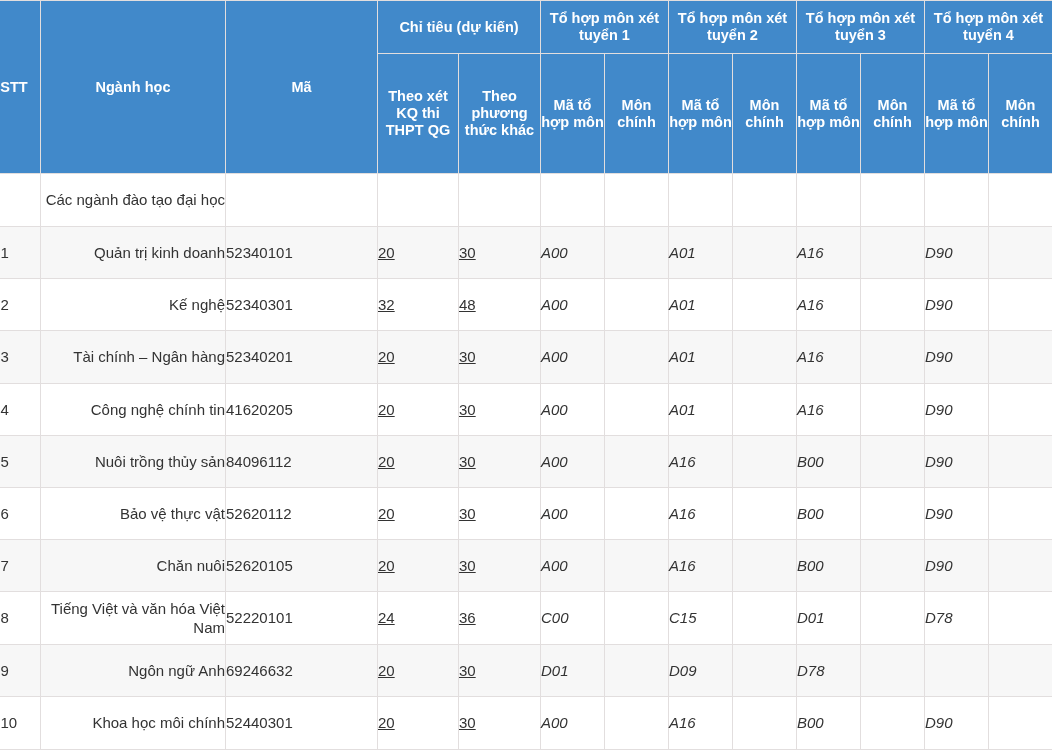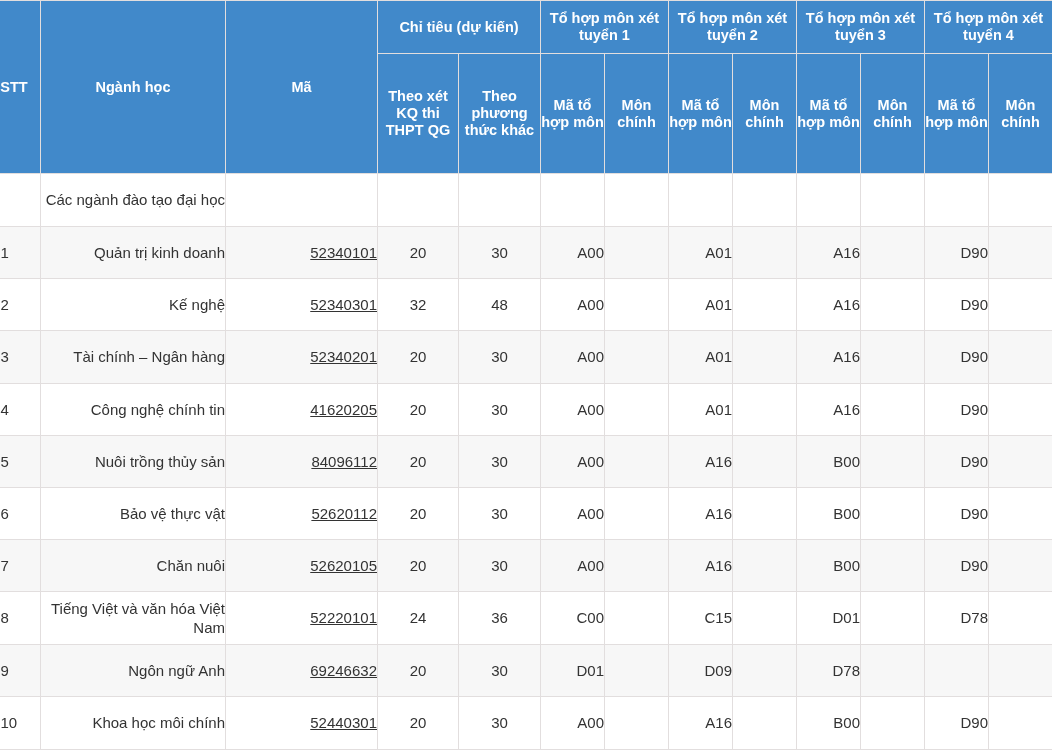--- a/index.html
+++ b/index.html
@@ -60,23 +60,23 @@
   tbody td {
     font-size: 15px;
     line-height: 1.3;
     color: #333333;
     background: #ffffff;
   }
   tbody tr.alt td { background: #f7f7f7; }
 
   td.c-stt    { text-align: left;   padding: 4px 6px 4px 8px; }
   td.c-name   { text-align: right;   padding: 4px 6px 4px 8px; }
-  td.c-code   { text-align: right;   padding: 4px 6px 4px 8px; text-decoration: underline; }
-  td.c-num    { text-align: center; padding: 4px 4px; }
-  td.c-comb   { text-align: right;   padding: 4px 4px 4px 8px; }
+  td.c-code   { text-align: left;   padding: 4px 6px 4px 8px; }
+  td.c-num    { padding: 4px 4px; text-decoration: underline; }
+  td.c-comb   { text-align: left;   padding: 4px 4px 4px 8px; font-style: italic; }
   td.c-main   { text-align: center; padding: 4px 4px; }
 
   tbody tr.r1 td  { height: 53px; }
   tbody tr.r2 td  { height: 52px; }
 
   
   col.w-stt  { width: 53px;  }
   col.w-name { width: 185px; }
   col.w-code { width: 152px; }
   col.w-kq   { width: 81px;  }

